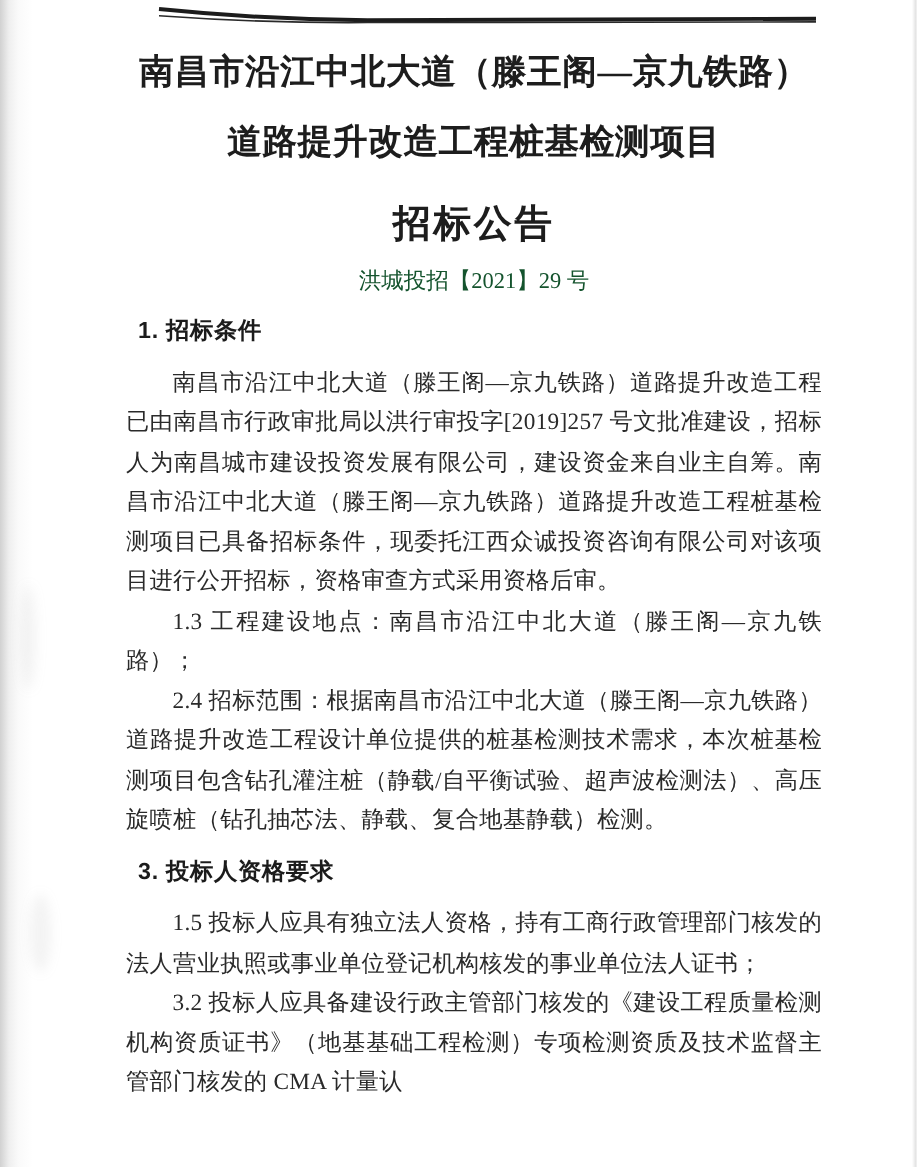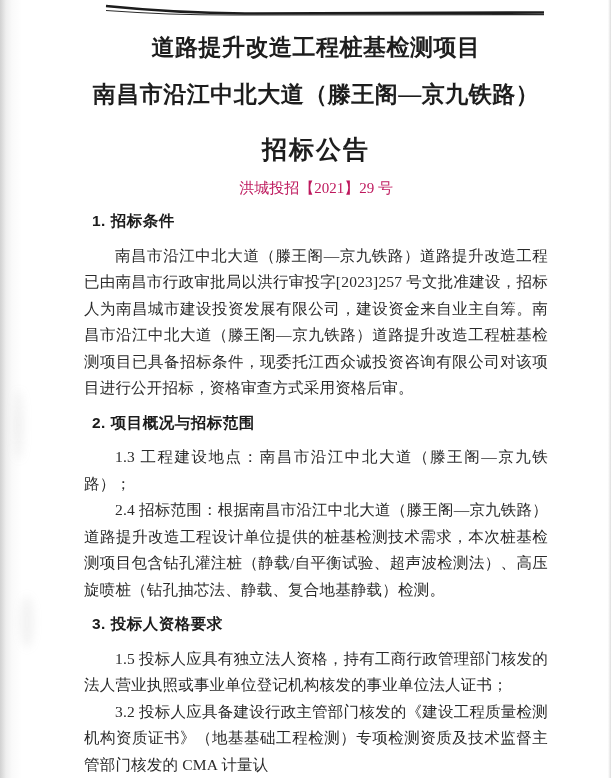--- a/index.html
+++ b/index.html
@@ -71,21 +71,21 @@
     line-height: 36px;
     text-align: center;
     letter-spacing: 2px;
     color: #1d1d1d;
   }
   .doc-number {
     margin: 8px 0 0 0;
     font-size: 15px;
     line-height: 24px;
     text-align: center;
-    color: #be185d;
+    color: #14532d;
   }
   .sections {
     margin-top: 6px;
     font-size: 15.5px;
     line-height: 26.5px;
     letter-spacing: 0.2px;
     text-align: justify;
   }
   .sections h3 {
     margin: 8px;
@@ -116,34 +116,33 @@
   <div class="smudge b"></div>
 
   <svg class="topline" viewBox="0 0 615 22" xmlns="http://www.w3.org/2000/svg">
     <path d="M106,6 Q175,13 245,13.5 L544,12.5" fill="none" stroke="#1c1c1c" stroke-width="2.6"></path>
     <path d="M106,10.5 Q175,15.5 245,15 L544,14.6" fill="none" stroke="#2a2a2a" stroke-width="1.1"></path>
   </svg>
 
   <div class="doc">
 
     <h1 class="doc-title">
+      <span>南昌市沿江中北大道（滕王阁—京九铁路）</span>
       <span>道路提升改造工程桩基检测项目</span>
-      <span>南昌市沿江中北大道（滕王阁—京九铁路）</span>
     </h1>
 
     <h2 class="doc-subtitle">招标公告</h2>
 
     <div class="doc-number">洪城投招【2021】29 号</div>
 
     <div class="sections">
 
       <h3>1. 招标条件</h3>
-      <p>南昌市沿江中北大道（滕王阁—京九铁路）道路提升改造工程已由南昌市行政审批局以洪行审投字[2023]257 号文批准建设，招标人为南昌城市建设投资发展有限公司，建设资金来自业主自筹。南昌市沿江中北大道（滕王阁—京九铁路）道路提升改造工程桩基检测项目已具备招标条件，现委托江西众诚投资咨询有限公司对该项目进行公开招标，资格审查方式采用资格后审。</p>
+      <p>南昌市沿江中北大道（滕王阁—京九铁路）道路提升改造工程已由南昌市行政审批局以洪行审投字[2019]257 号文批准建设，招标人为南昌城市建设投资发展有限公司，建设资金来自业主自筹。南昌市沿江中北大道（滕王阁—京九铁路）道路提升改造工程桩基检测项目已具备招标条件，现委托江西众诚投资咨询有限公司对该项目进行公开招标，资格审查方式采用资格后审。</p>
 
-      <h3>2. 项目概况与招标范围</h3>
       <p>1.3 工程建设地点：南昌市沿江中北大道（滕王阁—京九铁路）；</p>
       <p>2.4 招标范围：根据南昌市沿江中北大道（滕王阁—京九铁路）道路提升改造工程设计单位提供的桩基检测技术需求，本次桩基检测项目包含钻孔灌注桩（静载/自平衡试验、超声波检测法）、高压旋喷桩（钻孔抽芯法、静载、复合地基静载）检测。</p>
 
       <h3>3. 投标人资格要求</h3>
       <p>1.5 投标人应具有独立法人资格，持有工商行政管理部门核发的法人营业执照或事业单位登记机构核发的事业单位法人证书；</p>
       <p>3.2 投标人应具备建设行政主管部门核发的《建设工程质量检测机构资质证书》（地基基础工程检测）专项检测资质及技术监督主管部门核发的 CMA 计量认</p>
 
     </div>
 
   </div>

